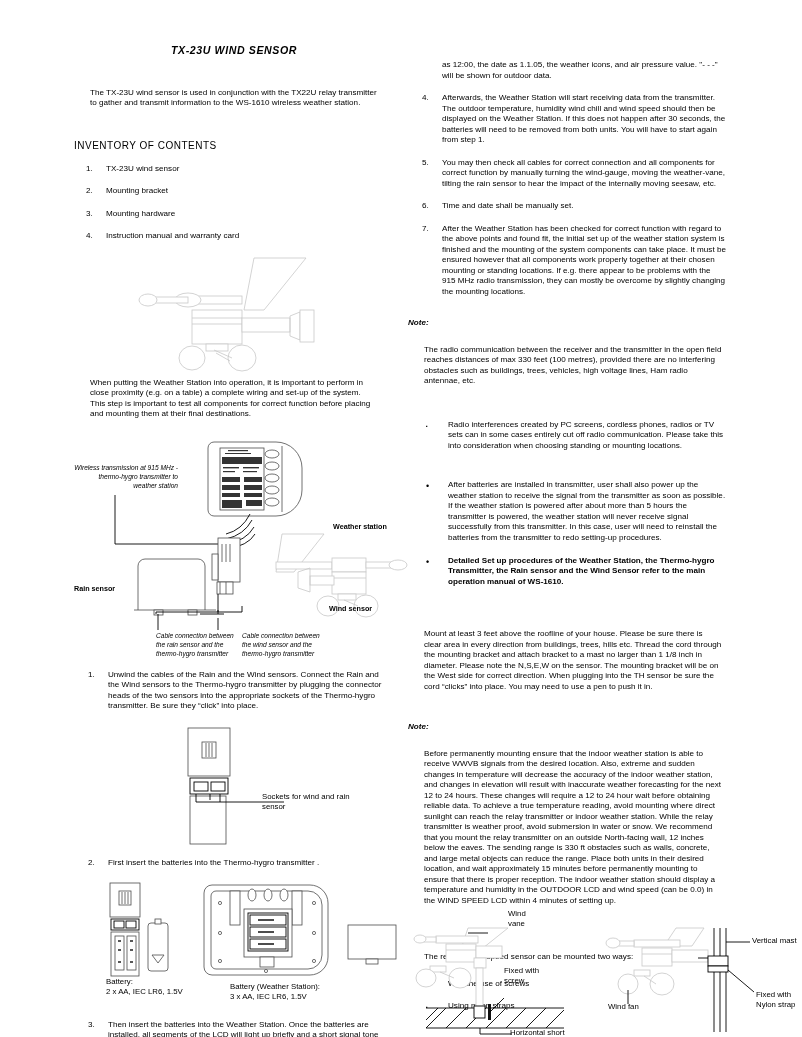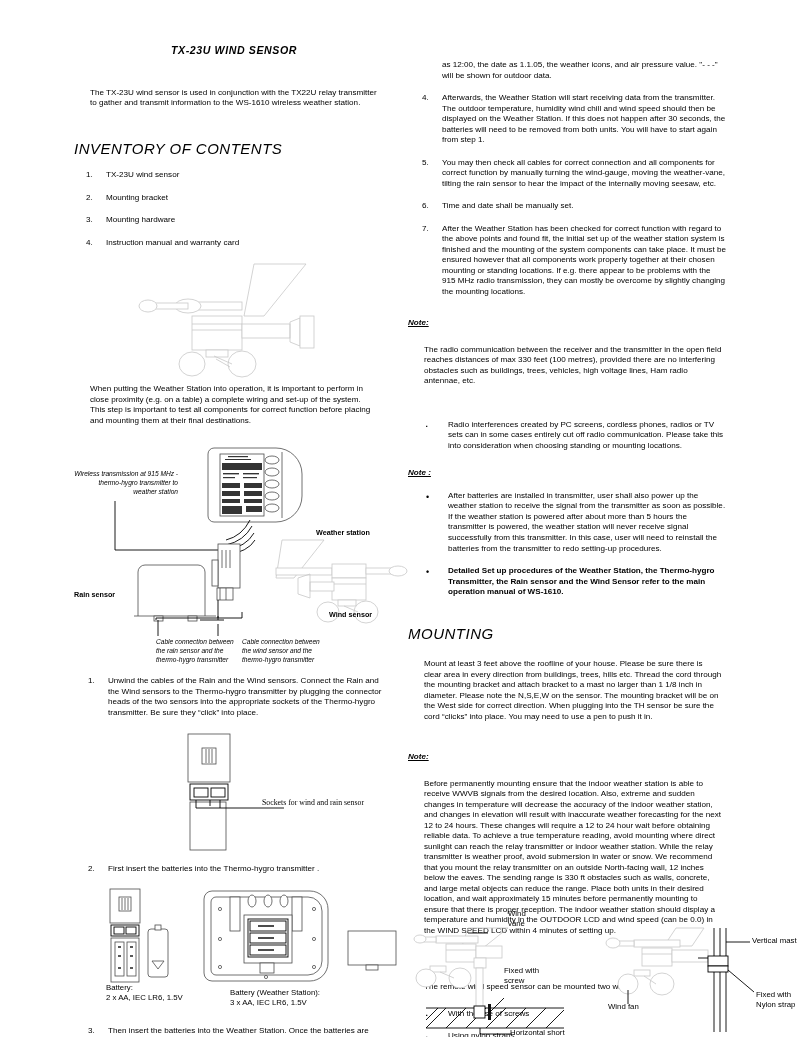--- a/index.html
+++ b/index.html
@@ -6,42 +6,42 @@
   body {
     width:802px; height:1037px; position:relative; overflow:hidden;
     font-family:"Liberation Sans", sans-serif; color:#000;
     font-size:8.1px; line-height:1.30;
   }
   .col { position:absolute; top:0; }
   .colL { left:74px;  width:320px; }
   .colR { left:408px; width:330px; }
 
   h2.sec {
-    font-style:italic; font-weight:400; font-size:15px;
+    font-weight:400; font-size:10px;
     letter-spacing:.5px; margin:0 0 2px 0;
   }
   h1.title {
     font-style:italic; font-weight:700; font-size:10.6px;
     letter-spacing:.6px; text-align:center; margin:0;
   }
   p { margin:16px; }
   .gap { height:9px; }
   .gapS { height:5px; }
   .gapL { height:14px; }
 
   
   .li { position:relative; padding-left:22px; margin:12px; }
   .li > .mk { position:absolute; left:2px; top:0; }
   .li.bul > .mk { left:6px; font-size:9px; line-height:1; top:2px; }
   .li.tiny > .mk { left:6px; font-size:5px; top:3px; }
   .li.b { font-weight:700; }
   .inv .li { padding-left:20px; }
   .inv .li .mk { left:0; }
 
-  .noteh { font-weight:700; font-style:italic; text-decoration:underline; margin:0; }
+  .noteh { font-weight:700; font-style:italic; margin:0; }
 
   .cap { font-size:6.6px; font-style:italic; line-height:1.34; }
   .capb { font-size:7.2px; font-weight:700; }
   .lbl { font-size:7.8px; line-height:1.28; }
 
   .fig { position:absolute; }
   svg { display:block; overflow:visible; }
   .ln  { fill:none; stroke:#4c4c4c; stroke-width:.8; }
   .lnd { fill:none; stroke:#c8c8c8; stroke-width:.8; }
   .lk  { fill:none; stroke:#000; stroke-width:.9; }
@@ -163,21 +163,21 @@
       <rect class="fwd" x="62" y="40" width="34" height="22"></rect>
       <line class="lnd" x1="62" y1="46" x2="96" y2="46"></line>
       <rect class="fwd" x="40" y="44" width="24" height="9"></rect>
       <path class="lnd" d="M28 40 L40 36 L40 60 L28 56 Z"></path>
       <rect class="fwd" x="68" y="62" width="18" height="6"></rect>
       <ellipse class="fwd" cx="58" cy="74" rx="11" ry="10"></ellipse>
       <ellipse class="fwd" cx="96" cy="74" rx="12" ry="11"></ellipse>
       <path class="lnd" d="M74 68 L88 74"></path>
     </svg>
 
-    <div class="capb" style="position:absolute; left:230px; top:86px;padding-left:12px;">Weather station</div>
+    <div class="capb" style="position:absolute; left:247px; top:86px;padding-left:12px;">Weather station</div>
     <div class="capb" style="position:absolute; left:255px; top:168px;">Wind sensor</div>
 
     <svg width="250" height="64" viewBox="0 0 250 64" style="position:absolute;left:58px;top:152px;">
       <path class="lk" d="M24 26 V24 H86 V6"></path>
       <path class="lk" d="M86 26 V22"></path>
       <path class="lk" d="M26 26 V42"></path>
       <path class="lk" d="M86 30 V42"></path>
       <path class="lk" d="M68 26 H92"></path>
       <path class="lk" d="M86 24 H110 V18"></path>
     </svg>
@@ -196,21 +196,21 @@
       <line class="ln" x1="29" y1="15" x2="29" y2="29"></line>
       <line class="ln" x1="32" y1="15" x2="32" y2="29"></line>
       <rect class="fk" x="10" y="50" width="38" height="16"></rect>
       <rect class="fk" x="14" y="54" width="14" height="9"></rect>
       <rect class="fk" x="31" y="54" width="14" height="9"></rect>
       <rect class="fw" x="10" y="68" width="36" height="48"></rect>
       <path class="lk" d="M16 66 V74 H60 H104"></path>
       <path class="lk" d="M30 66 V72"></path>
       <path class="lk" d="M40 66 V74"></path>
     </svg>
-    <div class="lbl" style="position:absolute; left:188px; top:68px; width:110px;font-family:Liberation Serif, serif;">Sockets for wind and rain sensor</div>
+    <div class="lbl" style="position:absolute; left:188px; top:68px; width:110px;">Sockets for wind and rain sensor</div>
   </div>
 
   <p class="li"><span class="mk">2.</span><span>First insert the batteries into the Thermo-hygro transmitter .</span></p>
 
   <div style="height:122px; position:relative;">
 
     <svg width="80" height="96" viewBox="0 0 80 96" style="position:absolute;left:30px;top:2px;">
       <rect class="fw" x="6" y="0" width="30" height="34"></rect>
       <rect class="fw" x="15" y="8" width="12" height="14"></rect>
       <line class="ln" x1="18" y1="9" x2="18" y2="21"></line>
@@ -299,30 +299,28 @@
 
   <div class="gap"></div>
   <p class="noteh">Note:</p>
   <p>The radio communication between the receiver and the transmitter in the open field reaches distances of max 330 feet (100 metres), provided there are no interfering obstacles such as buildings, trees, vehicles, high voltage lines, Ham radio antennae, etc.</p>
   <div class="gapS"></div>
   <p class="li tiny" style="padding-left:28px;">
     <span class="mk">▪</span><span>Radio interferences created by PC screens, cordless phones, radios or TV sets can in some cases entirely cut off radio communication. Please take this into consideration when choosing standing or mounting locations.</span>
   </p>
 
   <div class="gapS"></div>
-  <p class="noteh">Note :</p>
   <p class="li bul" style="padding-left:28px;">
     <span class="mk">•</span><span>After batteries are installed in transmitter, user shall also power up the weather station to receive the signal from the transmitter as soon as possible. If the weather station is powered after about more than 5 hours the transmitter is powered, the weather station will never receive signal successfully from this transmitter. In this case, user will need to reinstall the batteries from the transmitter to redo setting-up procedures.</span>
   </p>
   <p class="li bul b" style="padding-left:28px;">
     <span class="mk">•</span><span>Detailed Set up procedures of the Weather Station, the Thermo-hygro Transmitter, the Rain sensor and the Wind Sensor refer to the main operation manual of WS-1610.</span>
   </p>
 
   <div class="gapL"></div>
-  <h2 class="sec">MOUNTING</h2>
   <p>Mount at least 3 feet above the roofline of your house. Please be sure there is clear area in every direction from buildings, trees, hills etc. Thread the cord through the mounting bracket and attach bracket to a mast no larger than 1 1/8 inch in diameter. Please note the N,S,E,W on the sensor. The mounting bracket will be on the West side for correct direction.  When plugging into the TH sensor be sure the cord “clicks” into place. You may need to use a pen to push it in.</p>
 
   <div class="gapL"></div>
   <p class="noteh">Note:</p>
   <p>Before permanently mounting ensure that the indoor weather station is able to receive WWVB signals from the desired location.  Also, extreme and sudden changes in temperature will decrease the accuracy of the indoor weather station, and changes in elevation will result with inaccurate weather forecasting for the next 12 to 24 hours. These changes will require a 12 to 24 hour wait before obtaining reliable data. To achieve a true temperature reading, avoid mounting where direct sunlight can reach the relay transmitter or indoor weather station. While the relay transmitter is weather proof, avoid submersion in water or snow. We recommend that you mount the relay transmitter on an outside North-facing wall, 12 inches below the eaves. The sending range is 330 ft obstacles such as walls, concrete, and large metal objects can reduce the range.  Place both units in their desired location, and wait approximately 15 minutes before permanently mounting to ensure that there is proper reception. The indoor weather station should display a temperature and humidity in the OUTDOOR LCD and wind speed (can be 0.0) in the WIND SPEED LCD within 4 minutes of setting up.</p>
 
   <div class="gapL"></div>
   <p>The remote wind speed sensor can be mounted two ways:</p>
   <p class="li tiny" style="padding-left:28px;">
     <span class="mk">▪</span><span>With the use of screws</span>

